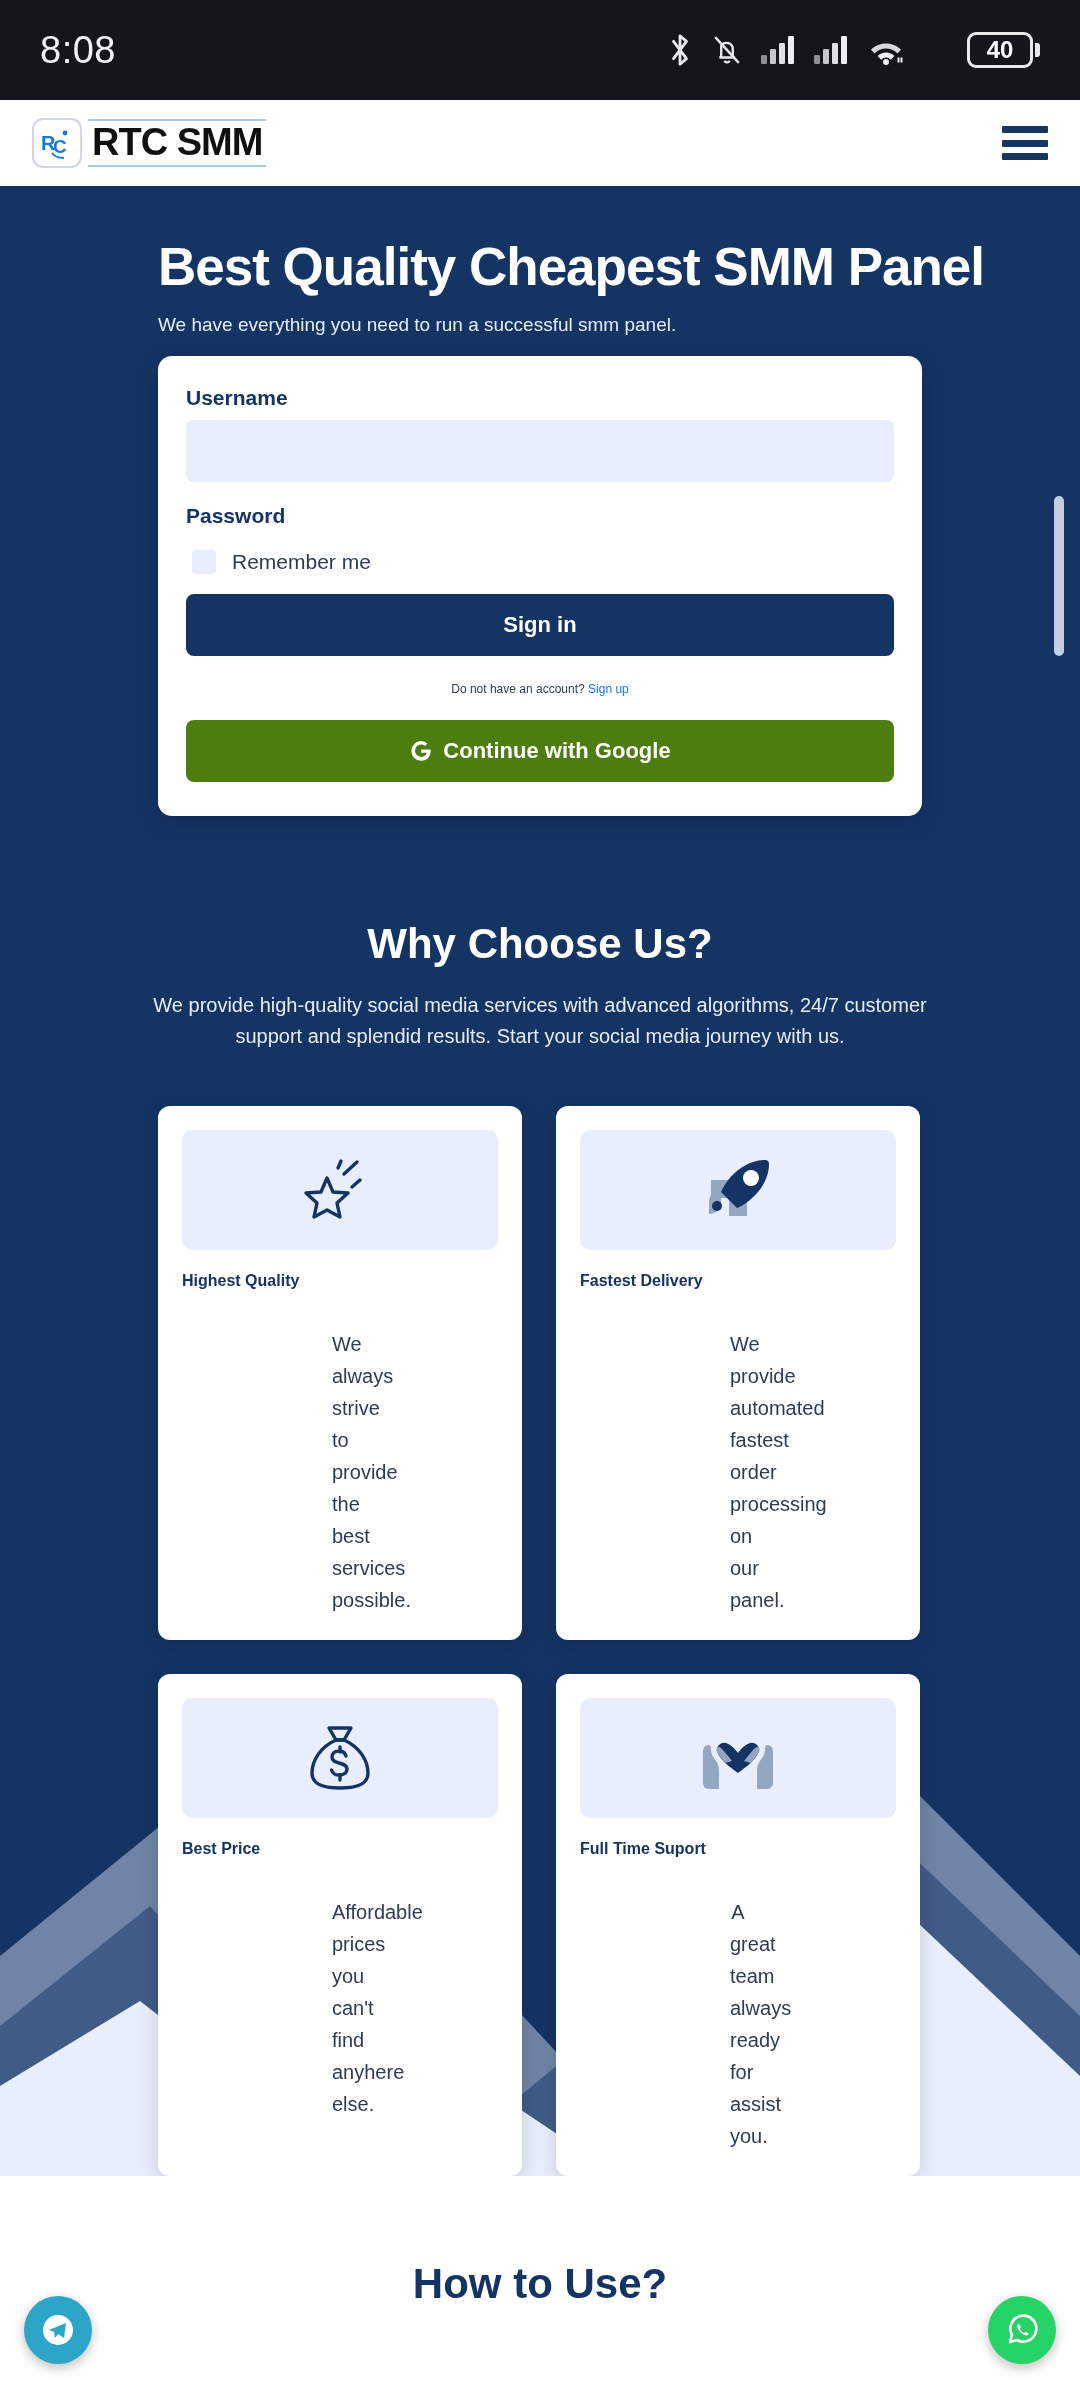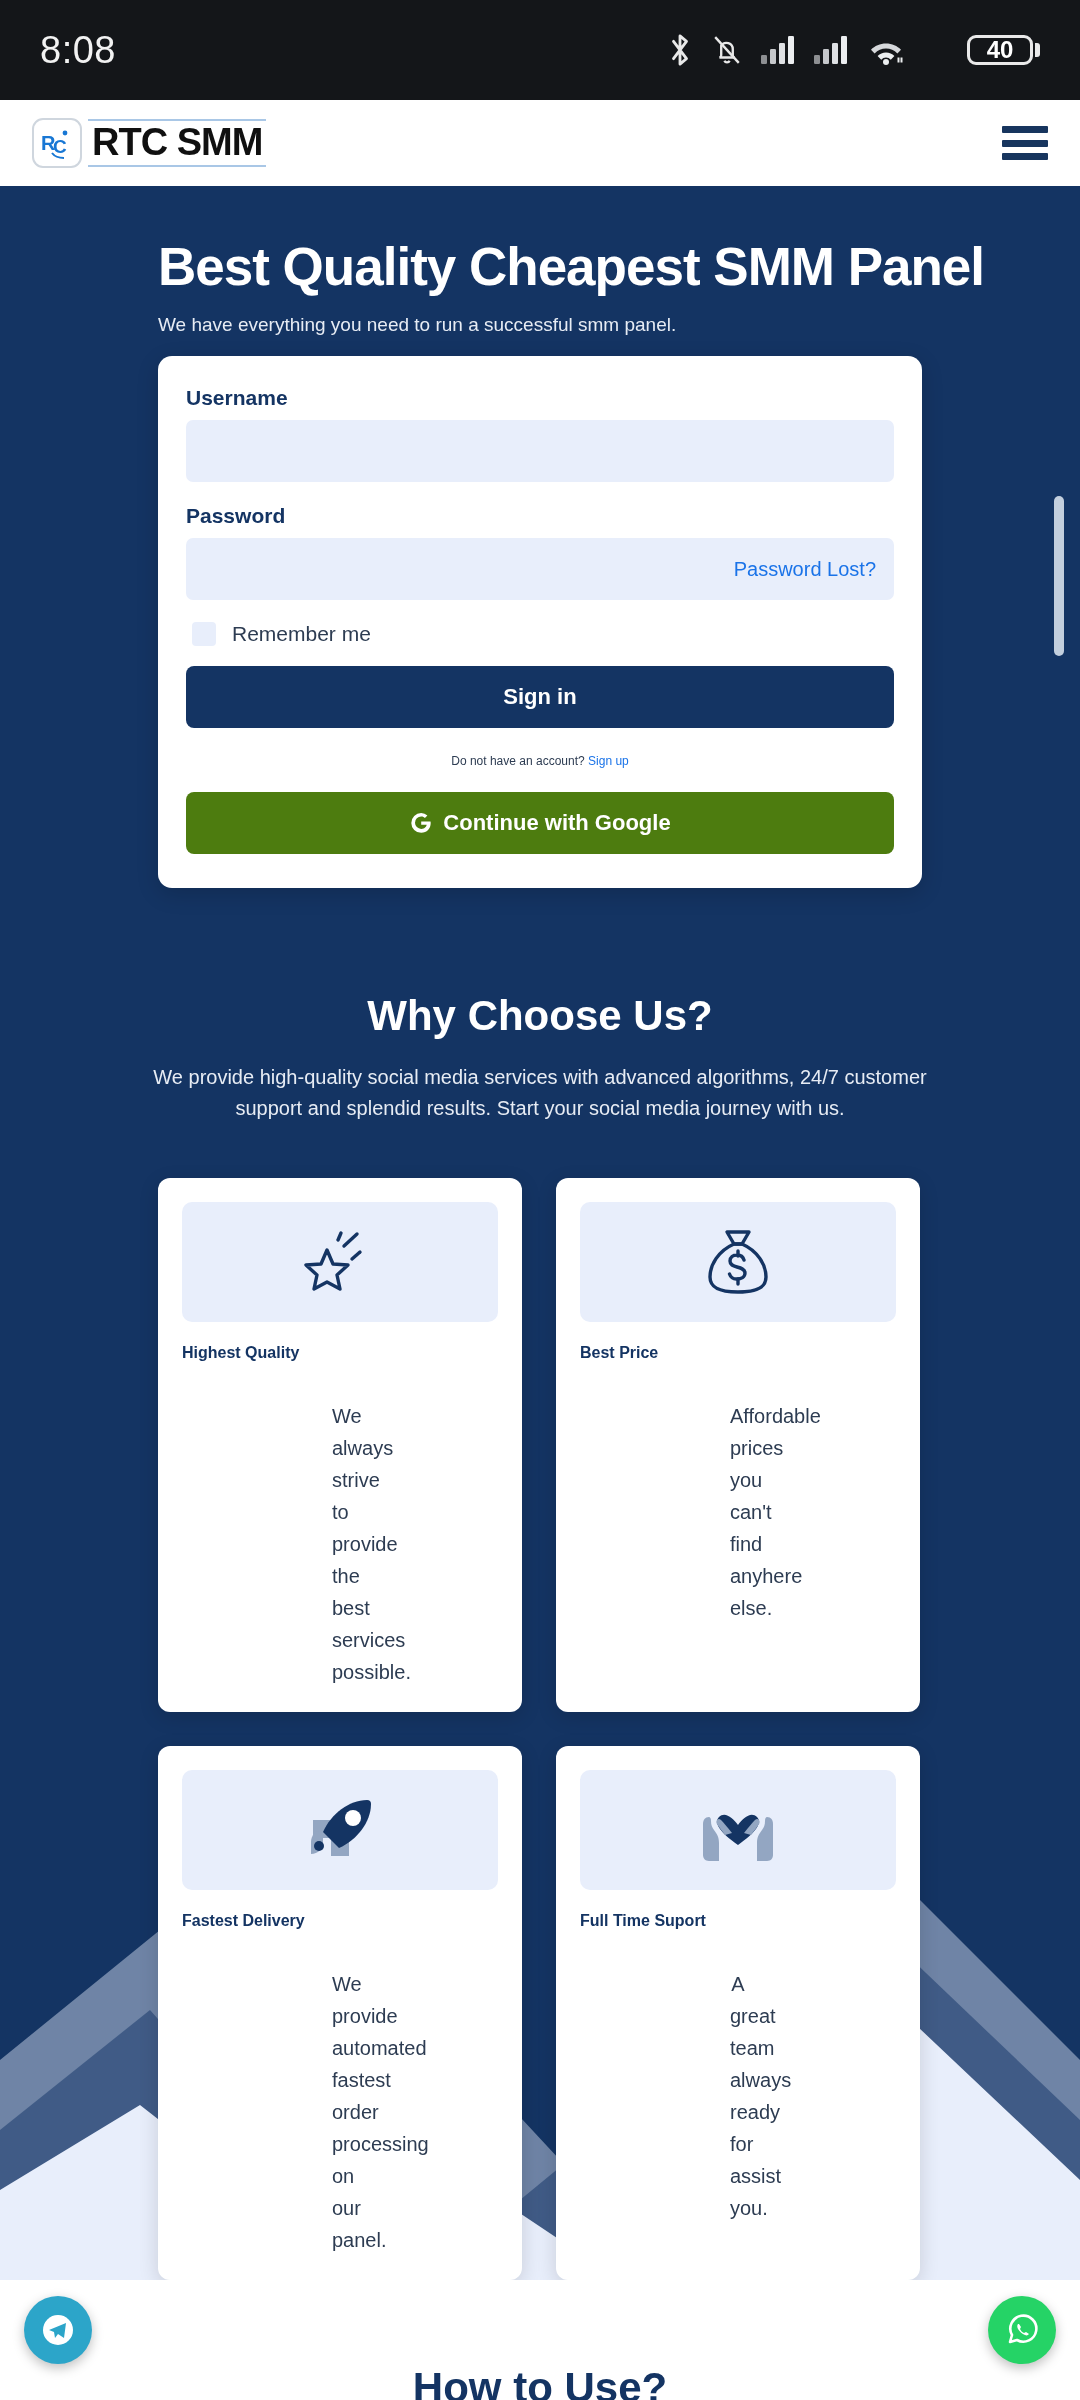--- a/index.html
+++ b/index.html
@@ -16,21 +16,21 @@
     height:100px; background:#141619; display:flex; align-items:center;
     justify-content:space-between; padding:0 40px;
   }
   .status-time{ color:#f2f2f2; font-size:38px; letter-spacing:.5px; }
   .status-icons{ display:flex; align-items:center; gap:19px; }
   .status-icons svg{ display:block; }
   .battery{
     display:flex; align-items:center;
   }
   .battery-body{
-    width:66px;height:30px;border:3px solid #e9e9e9;border-radius:9px;
+    width:66px;height:36px;border:3px solid #e9e9e9;border-radius:9px;
     display:flex;align-items:center;justify-content:center;margin-left:43px;
   }
   .battery-body span{ color:#fff;font-size:24px;font-weight:bold;line-height:1; }
   .battery-cap{ width:5px;height:14px;background:#e9e9e9;border-radius:0 3px 3px 0;margin-left:2px;}
 
   
   .site-header{
     height:86px;background:#fff;display:flex;align-items:center;
     justify-content:space-between;padding:0 32px;
   }
@@ -201,24 +201,20 @@
 
   <div class="hero-inner">
     <h1 class="hero-title">Best Quality Cheapest SMM Panel</h1>
     <div class="hero-sub">We have everything you need to run a successful smm panel.</div>
 
     <div class="login-card">
       <div class="field-label">Username</div>
       <input class="field-input" type="text" placeholder="" style="">
       <div class="gap"></div>
       <div class="field-label">Password</div>
-      <div class="pw-wrap">
-        <input class="field-input" type="password" placeholder="" style="">
-        <span class="pw-lost">Password Lost?</span>
-      </div>
       <div class="remember-row">
         <div class="checkbox"></div>
         <span class="remember-label">Remember me</span>
       </div>
       <button class="btn btn-signin">Sign in</button>
       <div class="account-row">
         <span>Do not have an account?</span>
         <a>Sign up</a>
       </div>
       <button class="btn btn-google">
@@ -240,52 +236,52 @@
         <div class="fcard-icon">
           <svg width="76" height="68" viewBox="0 0 76 68" fill="none" stroke="#143463" stroke-width="3.4" stroke-linejoin="round" stroke-linecap="round">
             <path d="M25 22 L31 36 L46 37 L35 47 L38 61 L25 54 L12 61 L15 47 L4 37 L19 36 Z"></path>
             <path d="M42 18 L55 6"></path>
               <path d="M36 12 L39 5"></path>
               <path d="M50 31 L58 24"></path>
           </svg>
         </div>
         <h3>Highest Quality</h3>
         <p>We always strive to provide the best services possible.</p>
-      </div>
-
-      <div class="fcard">
-        <div class="fcard-icon">
-          <svg width="68" height="70" viewBox="0 0 68 70" fill="none" stroke="#143463" stroke-width="3.4" stroke-linejoin="round" stroke-linecap="round">
-            <path d="M23 5 L45 5 L38 17 L30 17 Z"></path>
-            <path d="M30 17 C14 24 6 38 6 50 C6 60 14 65 34 65 C54 65 62 60 62 50 C62 38 54 24 38 17 Z"></path>
-            <path d="M40 33 a7 7 0 0 0-7-5 c-4 0-7 2-7 6 s3 5 7 6 s8 2 8 6 s-4 6-8 6 a7.5 7.5 0 0 1-7.5-5"></path>
-            <path d="M34 24 v5 M34 52 v5"></path>
-          </svg>
-        </div>
-        <h3>Best Price</h3>
-        <p>Affordable prices you can't find anyhere else.</p>
       </div>
 
       <div class="fcard">
         <div class="fcard-icon">
           <svg width="78" height="72" viewBox="0 0 78 72">
             <path d="M12 26 h18 v18 h-18 z" fill="#93a6c2"></path>
             <path d="M30 44 h18 v18 h-18 z" fill="#93a6c2"></path>
             <path d="M10 48 c0-7 5-12 12-12 v12 c0 7-5 12-12 12 z" fill="#93a6c2"></path>
             <circle cx="18" cy="52" r="5" fill="#143463"></circle>
             <path d="M66 6 C48 6 30 20 22 38 l16 16 C56 46 70 28 70 10 a4 4 0 0 0-4-4z" fill="#143463"></path>
             <circle cx="52" cy="24" r="8" fill="#fff"></circle>
           </svg>
         </div>
         <h3>Fastest Delivery</h3>
         <p>We provide automated fastest order processing on our panel.</p>
       </div>
 
       <div class="fcard">
         <div class="fcard-icon">
+          <svg width="68" height="70" viewBox="0 0 68 70" fill="none" stroke="#143463" stroke-width="3.4" stroke-linejoin="round" stroke-linecap="round">
+            <path d="M23 5 L45 5 L38 17 L30 17 Z"></path>
+            <path d="M30 17 C14 24 6 38 6 50 C6 60 14 65 34 65 C54 65 62 60 62 50 C62 38 54 24 38 17 Z"></path>
+            <path d="M40 33 a7 7 0 0 0-7-5 c-4 0-7 2-7 6 s3 5 7 6 s8 2 8 6 s-4 6-8 6 a7.5 7.5 0 0 1-7.5-5"></path>
+            <path d="M34 24 v5 M34 52 v5"></path>
+          </svg>
+        </div>
+        <h3>Best Price</h3>
+        <p>Affordable prices you can't find anyhere else.</p>
+      </div>
+
+      <div class="fcard">
+        <div class="fcard-icon">
           <svg width="86" height="70" viewBox="0 0 86 70">
             <path d="M43 30 C38 23 30 16 24 22 C18 28 26 38 43 50 C60 38 68 28 62 22 C56 16 48 23 43 30 Z" fill="#143463"></path>
             <path d="M14 22 c-4 0-6 3-6 7 v31 c0 3 2 6 6 6 h10 v-18 c0-6-2-9-5-13 c-2-3-3-5-3-9 c0-3-1-4-2-4z" fill="#93a6c2"></path>
             <path d="M30 40 c-3-4-6-8-8-11 c-2-3 1-7 4-4 c3 3 8 9 11 13 z" fill="#93a6c2"></path>
             <path d="M72 22 c4 0 6 3 6 7 v31 c0 3-2 6-6 6 h-10 v-18 c0-6 2-9 5-13 c2-3 3-5 3-9 c0-3 1-4 2-4z" fill="#93a6c2"></path>
             <path d="M56 40 c3-4 6-8 8-11 c2-3-1-7-4-4 c-3 3-8 9-11 13 z" fill="#93a6c2"></path>
           </svg>
         </div>
         <h3>Full Time Suport</h3>
         <p>A great team always ready for assist you.</p>

